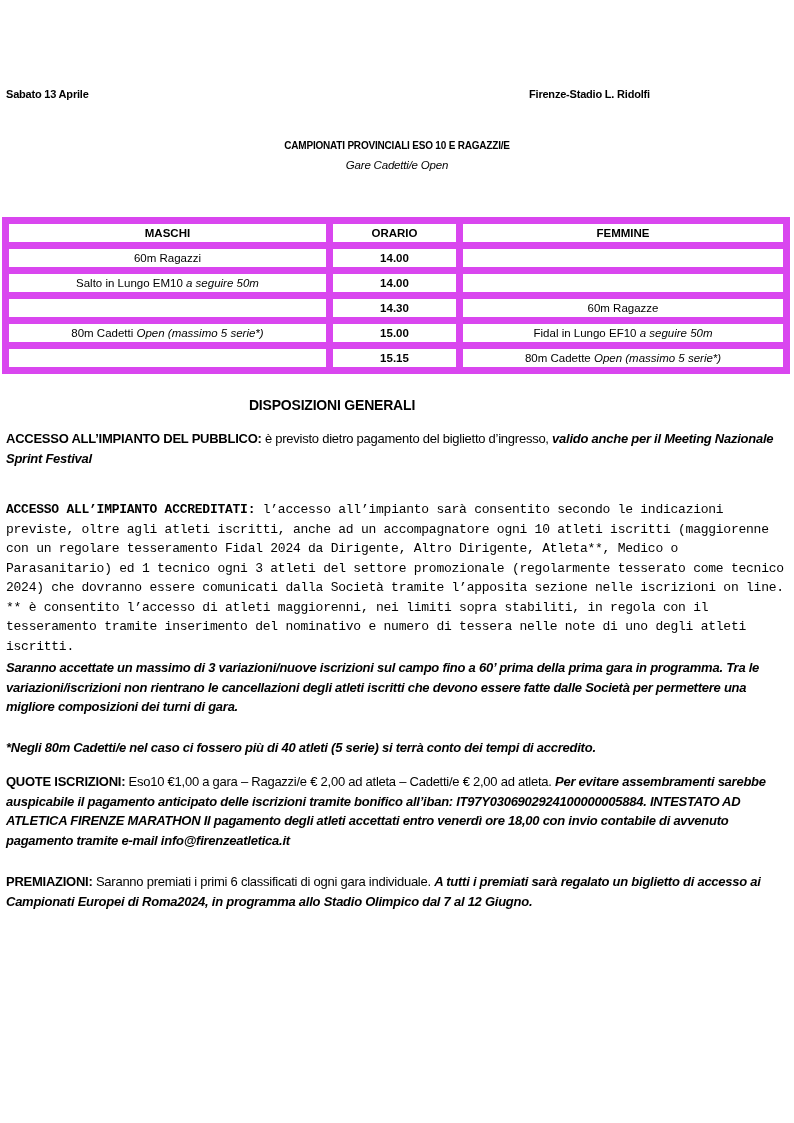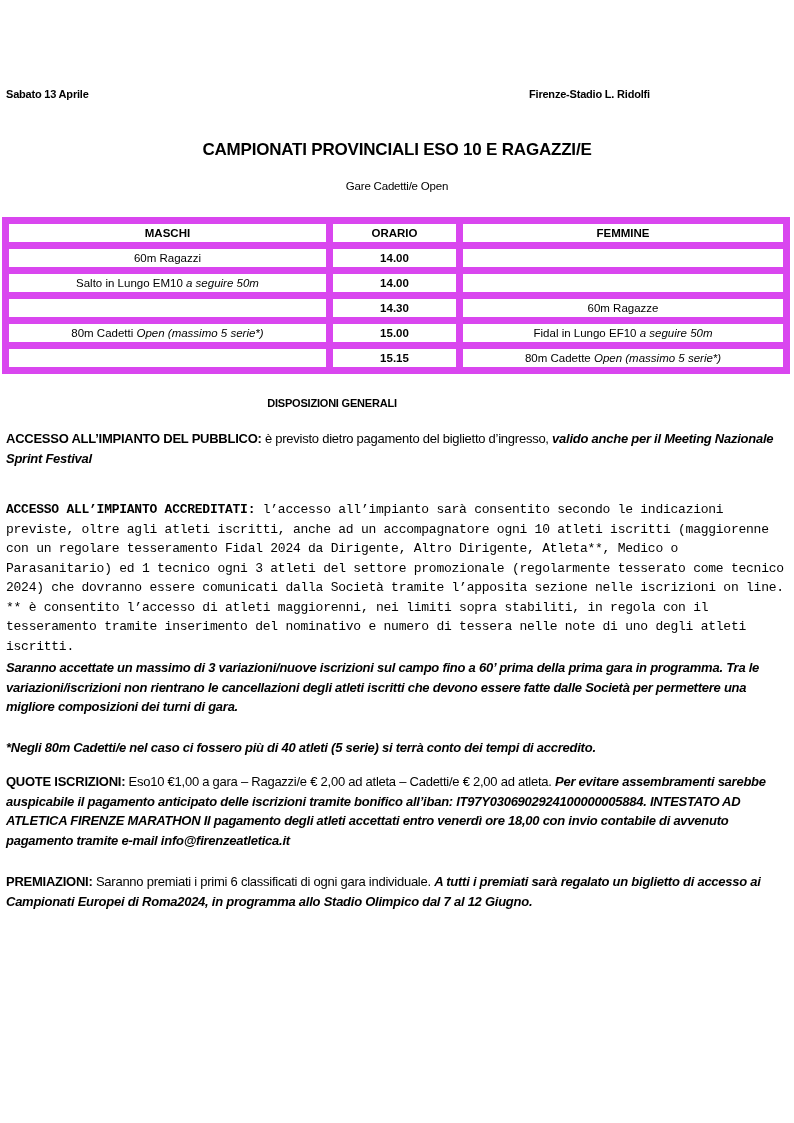--- a/index.html
+++ b/index.html
@@ -1,28 +1,28 @@
 <!DOCTYPE html>
 <html><head>
 <meta charset="utf-8">
 <style>
   html, body { margin: 0; padding: 0; background: #ffffff; }
   body { width: 794px; height: 1123px; position: relative; overflow: hidden;
          font-family: "Liberation Sans", sans-serif; color: #000; }
   .narrow { font-family: "Liberation Sans Narrow", "Liberation Sans", sans-serif; }
   .abs { position: absolute; }
   .hdr { top: 88px; font-size: 11px; font-weight: bold; letter-spacing: -0.2px; }
-  .title { left: 0; width: 794px; text-align: center; top: 140px; font-size: 17px; font-weight: bold; letter-spacing: -0.2px; }
-  .subtitle { left: 0; width: 794px; text-align: center; top: 180px; font-size: 11.5px; letter-spacing: -0.2px; }
+  .title { left: 0; width: 794px; text-align: center; top: 140px; font-size: 10px; font-weight: bold; letter-spacing: -0.2px; }
+  .subtitle { left: 0; width: 794px; text-align: center; top: 159px; font-size: 11.5px; font-style: italic; letter-spacing: -0.2px; }
   table.sched { position: absolute; left: 2px; top: 217px; width: 788px; border-collapse: collapse; font-size: 11.5px; }
   table.sched td, table.sched th { border: 7px solid #d946ef; height: 18px; padding: 0; text-align: center; line-height: 17px; }
   table.sched th { font-weight: bold; }
   col.c1 { width: 327px; } col.c2 { width: 131px; } col.c3 { width: 330px; }
   td.time { font-weight: bold; }
-  .sec-title { left: 0; width: 664px; text-align: center; top: 397px; font-size: 11px; font-weight: bold; letter-spacing: -0.2px; }
+  .sec-title { left: 0; width: 664px; text-align: center; top: 397px; font-size: 14px; font-weight: bold; letter-spacing: -0.2px; }
   .para { left: 6px; width: 782px; font-size: 13px; line-height: 19.5px; letter-spacing: -0.25px; }
   .para b { font-weight: bold; }
   .bi { font-weight: bold; font-style: italic; }
   .i { font-style: italic; }
 </style>
 </head>
 <body>
 
 <div class="abs hdr narrow" style="left:6px;">Sabato 13 Aprile</div>
 <div class="abs hdr narrow" style="left:529px;">Firenze-Stadio L. Ridolfi</div>

